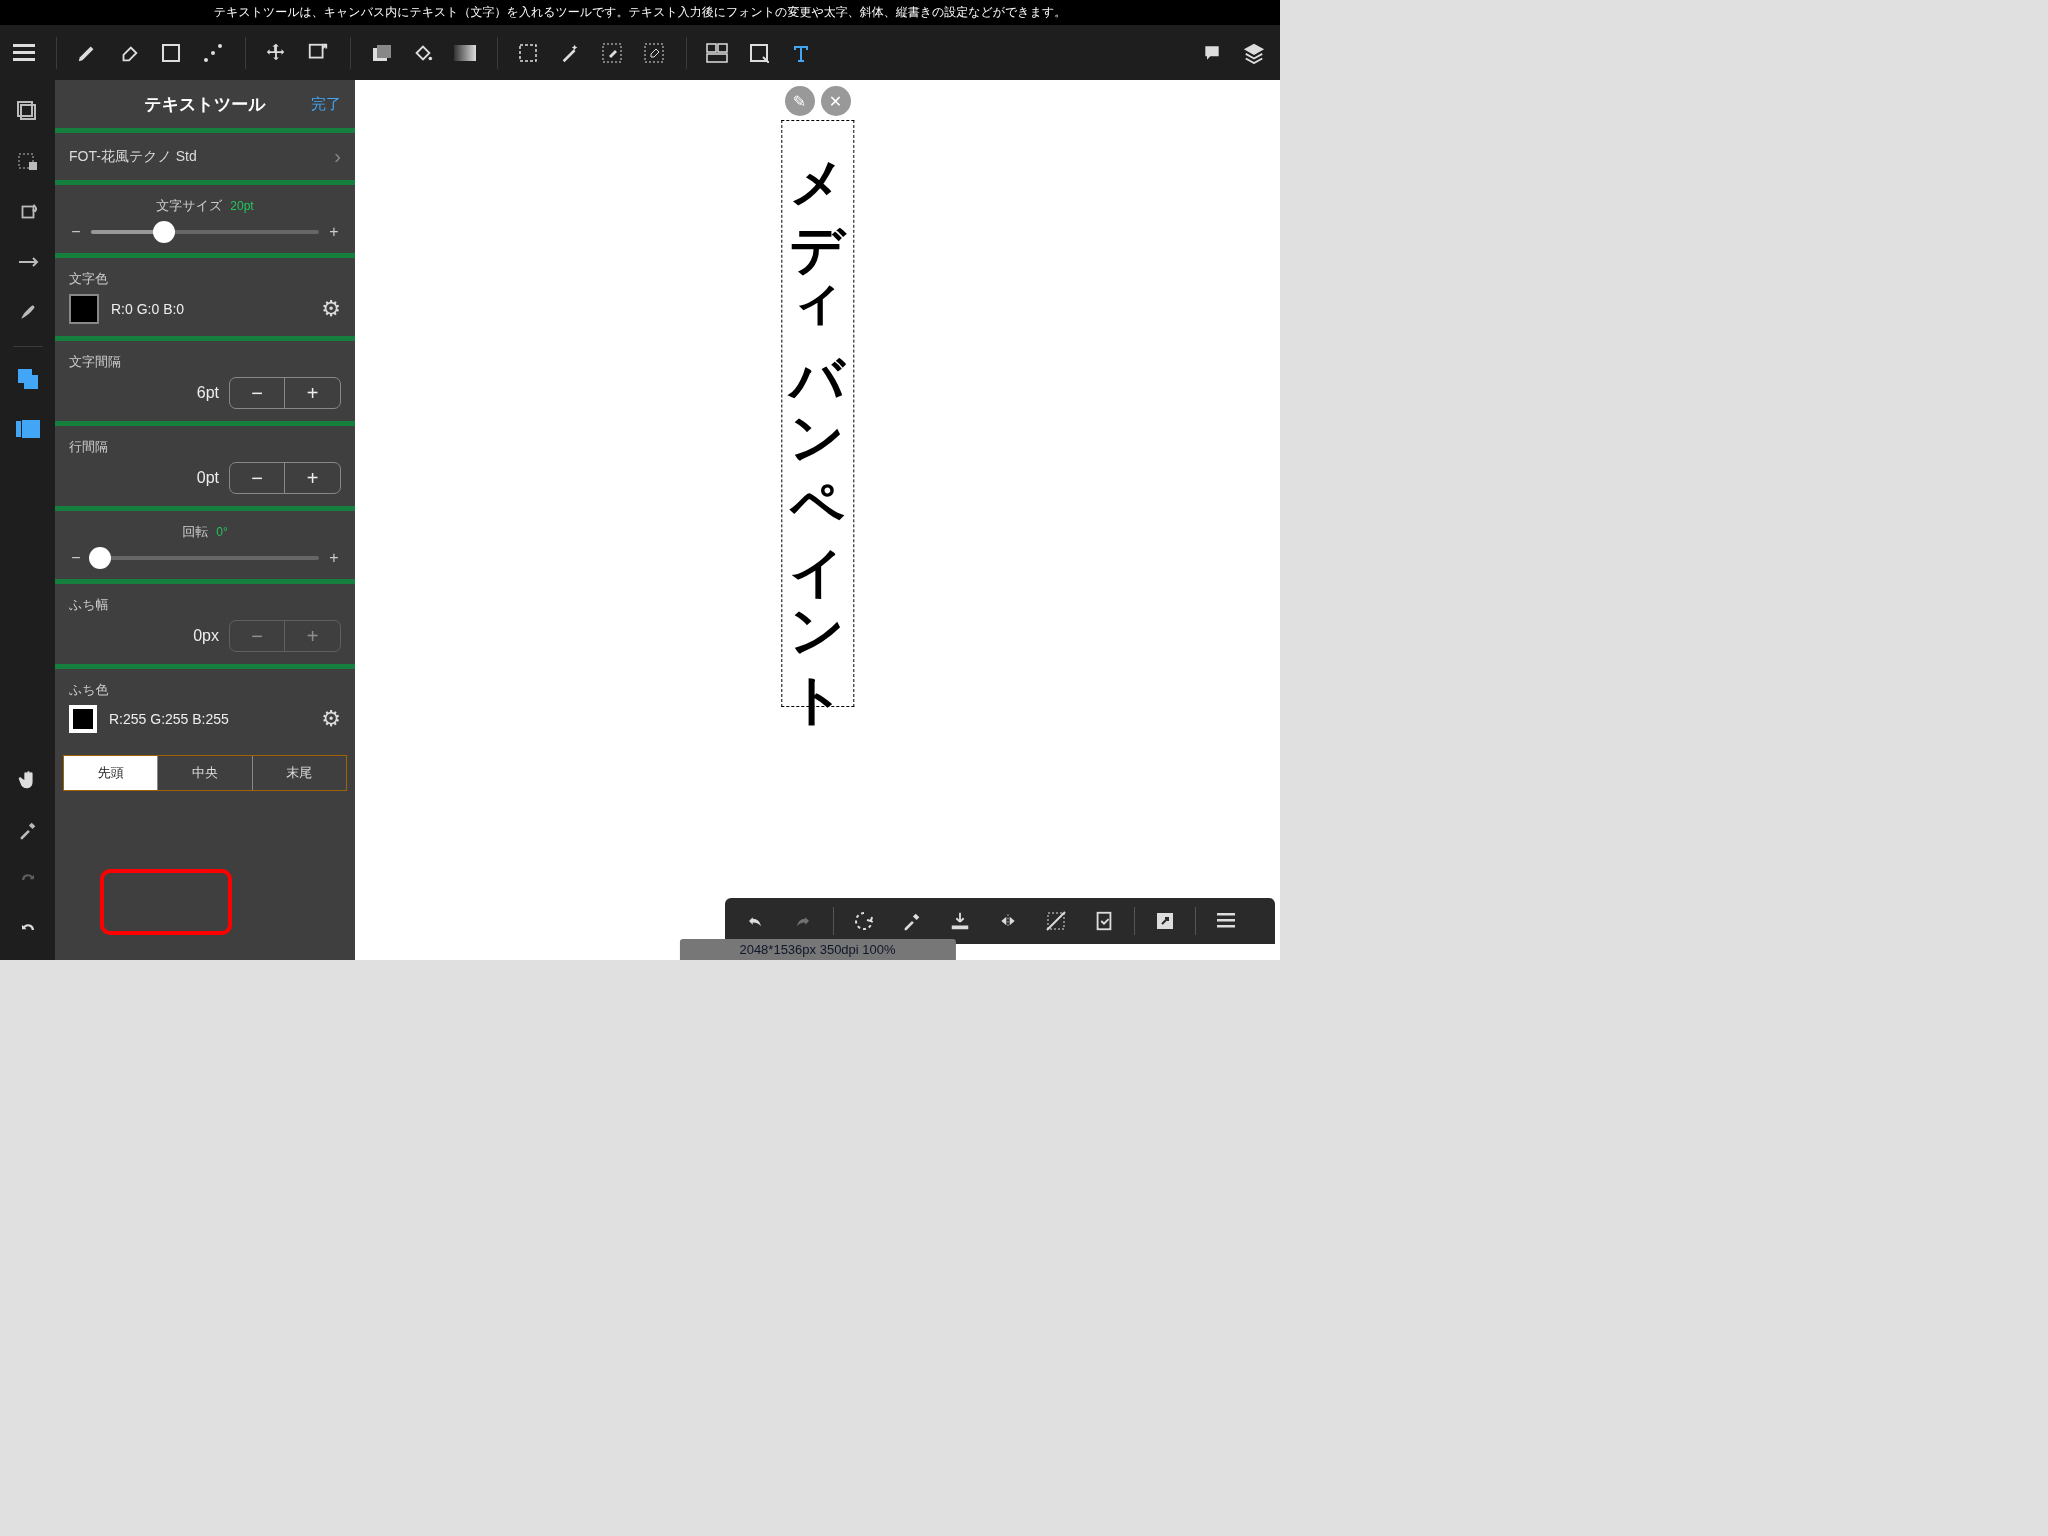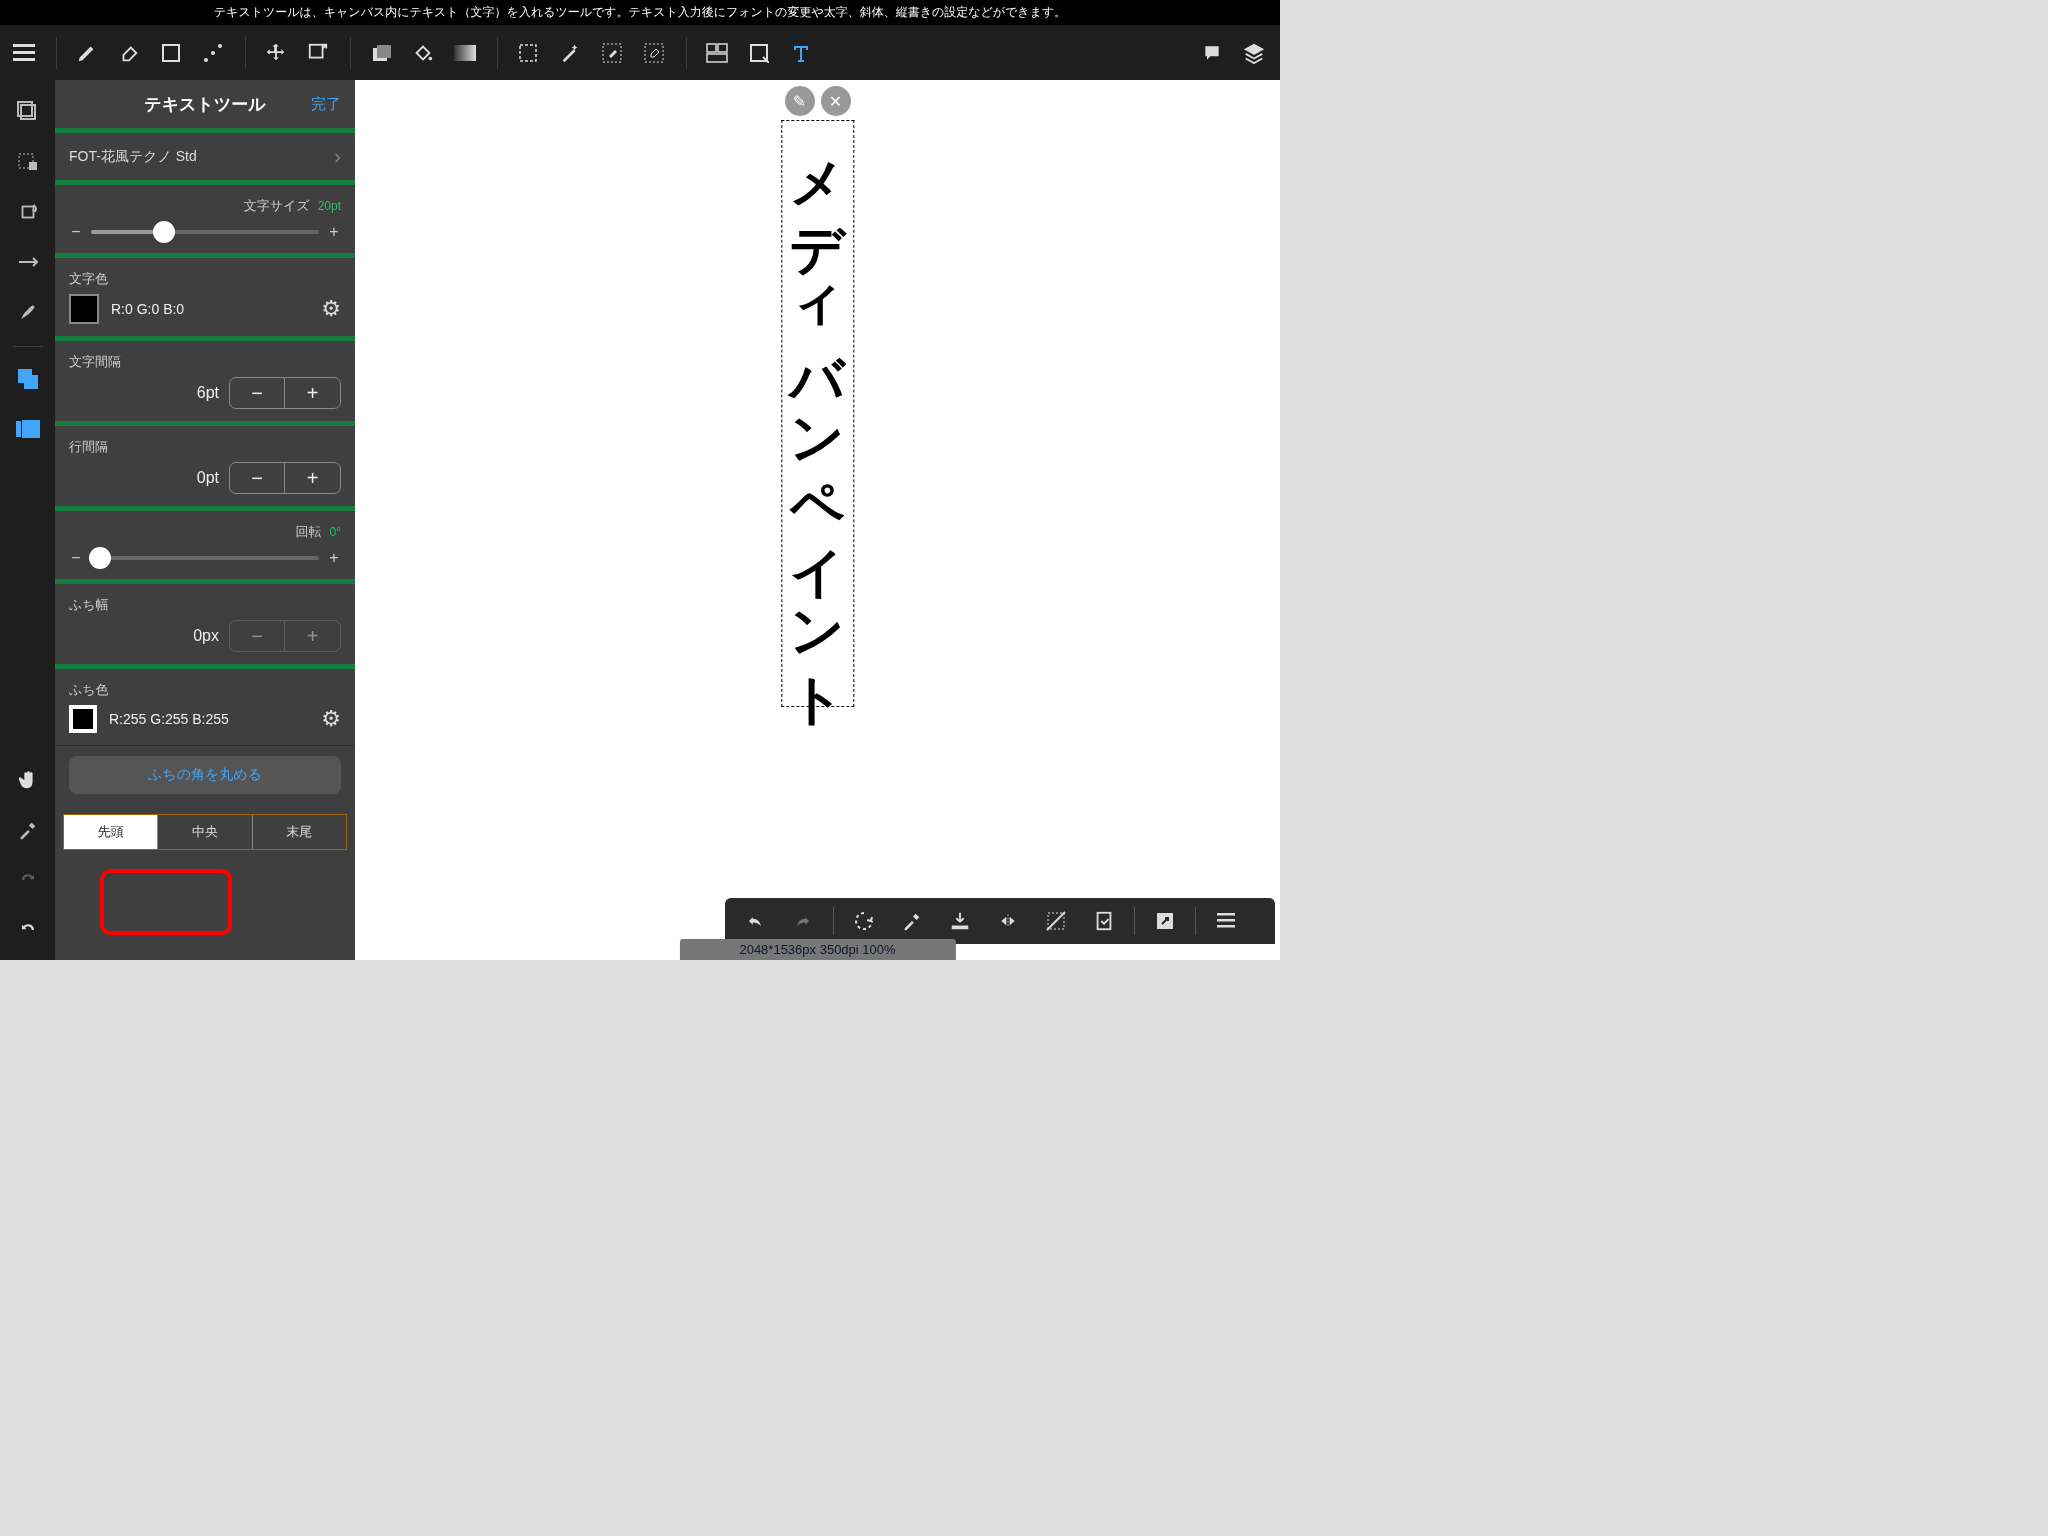--- a/index.html
+++ b/index.html
@@ -24,21 +24,21 @@
 
 
 .panel { position:absolute; top:80px; left:55px; width:300px; bottom:0; background:#3f3f3f; color:#ddd; overflow-y:auto; font-size:14px; }
 .panel-head { display:flex; align-items:center; justify-content:center; height:48px; position:relative; }
 .panel-title { color:#fff; font-size:17px; font-weight:600; }
 .panel-done { position:absolute; right:14px; color:#42A5F5; font-size:15px; }
 .panel-row { border-top:5px solid #15803d; padding:12px 14px; }
 .font-row { display:flex; align-items:center; justify-content:space-between; }
 .font-name { color:#ddd; }
 .chev { color:#888; font-size:20px; }
-.lbl-line { display:flex; justify-content:flex-end; align-items:center; margin-bottom:8px;gap:8px; }
+.lbl-line { display:flex; justify-content:center; align-items:center; margin-bottom:8px;gap:8px; }
 .small-lbl { color:#ccc; font-size:13px; }
 .val-lbl { color:#22c55e; font-size:12px; }
 .slider { display:flex; align-items:center; gap:8px; }
 .slider .track { flex:1; height:4px; background:#666; position:relative; border-radius:2px; }
 .slider .fill { position:absolute; left:0; top:0; bottom:0; background:#999; border-radius:2px; }
 .slider .thumb { position:absolute; top:50%; width:22px; height:22px; background:#fff; border-radius:50%; transform:translate(-50%,-50%); }
 .slider .end { color:#ccc; font-size:16px; width:14px; text-align:center; }
 .swatch-row { display:flex; align-items:center; gap:12px; margin-top:6px; }
 .swatch { width:30px; height:30px; border:2px solid #888; }
 .swatch.black { background:#000; }
@@ -351,25 +351,20 @@
     </div>
   </div>
   <div class="panel-row">
     <span class="small-lbl">ふち色</span>
     <div class="swatch-row">
       <div class="swatch outline"></div>
       <span class="rgb-text">R:255 G:255 B:255</span>
       <span class="gear">⚙</span>
     </div>
   </div>
-  <div class="btn-grid">
-    <div class="panel-btn wide active">
-        <span>ふちの角を丸める</span>
-      </div>
-  </div>
   <div class="seg">
     <div class="selected">
         <span>先頭</span>
       </div>
     <div>
         <span>中央</span>
       </div>
     <div>
         <span>末尾</span>
       </div>

